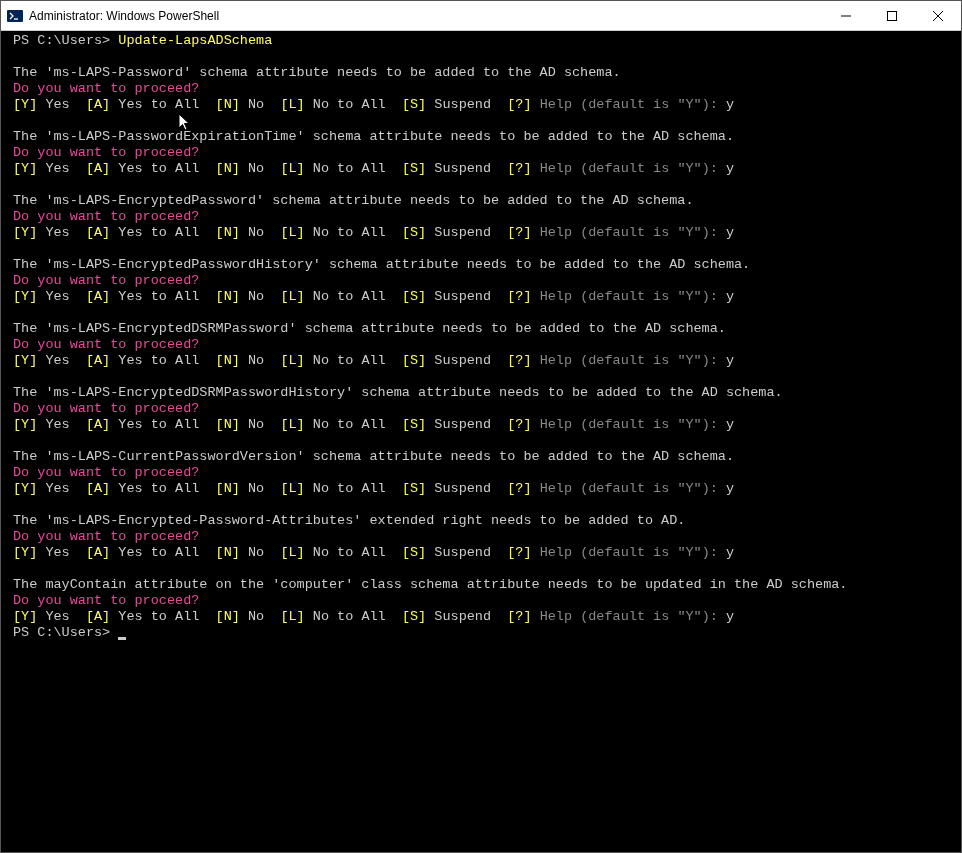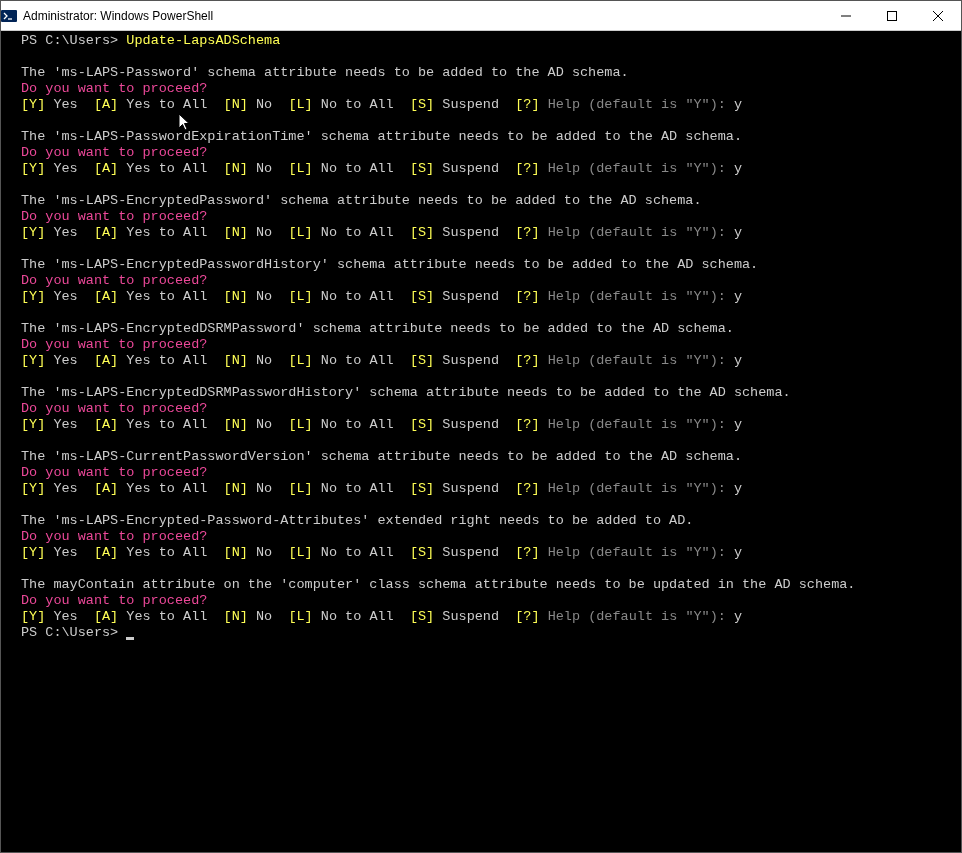--- a/index.html
+++ b/index.html
@@ -15,21 +15,21 @@
       height: 100%;
       display: flex;
       flex-direction: column;
       border: 1px solid #555;
     }
     .titlebar {
       height: 30px;
       background: #ffffff;
       display: flex;
       align-items: center;
-      padding: 0 0 0 0;
+      padding: 0 0 0 6px;
       border-bottom: 1px solid #ccc;
     }
     .titlebar-icon {
       width: 16px;
       height: 16px;
       margin-right: 6px;
       display: inline-flex;
       align-items: center;
       justify-content: center;
     }
@@ -54,21 +54,21 @@
       color: #000;
       cursor: pointer;
     }
     .titlebar-btn svg { display: block; }
     .terminal {
       flex: 1;
       background: #000000;
       color: #cccccc;
       font-size: 13.5px;
       line-height: 16px;
-      padding: 2px 20px;
+      padding: 2px 12px;
       white-space: pre;
       overflow: hidden;
       position: relative;
     }
     .line { display: block; }
     .prompt-path { color: #cccccc; }
     .prompt-cmd { color: #ffff55; }
     .proceed { color: #ec4899; }
     .opt-key { color: #ffff55; }
     .opt-txt { color: #cccccc; }

